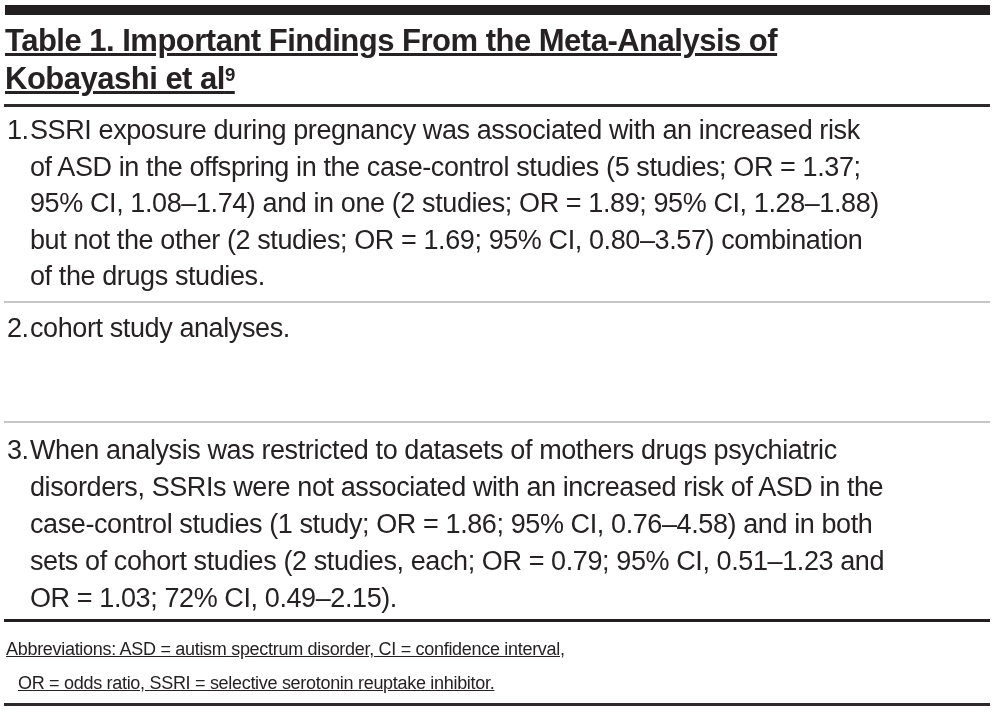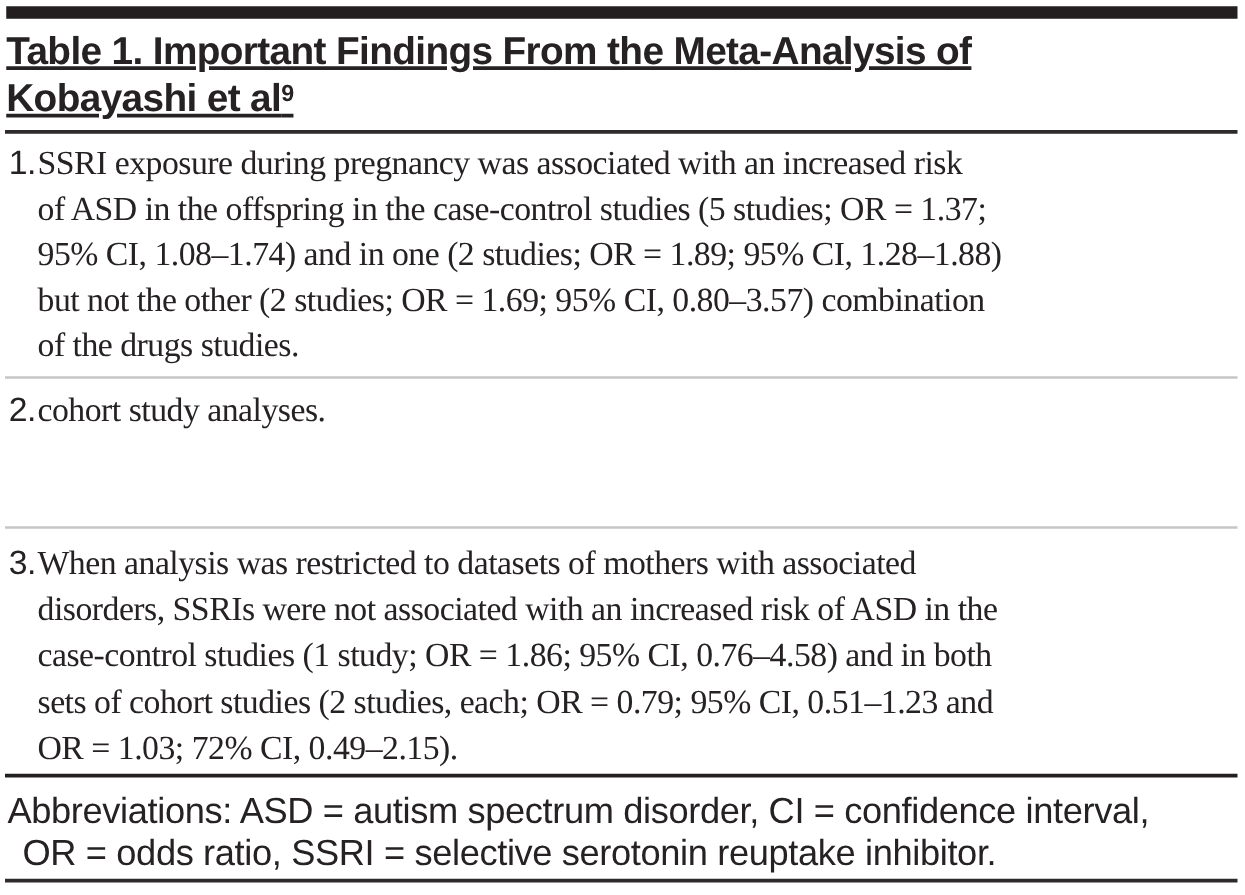--- a/index.html
+++ b/index.html
@@ -67,35 +67,35 @@
   .finding-1 { top: 112px; line-height: 36.5px; }
   .finding-2 { top: 310px; line-height: 37px; }
   .finding-3 { top: 432px; line-height: 37px; }
   .finding .num {
     position: absolute;
     left: 0;
     top: 0;
   }
   .finding .lines {
     margin-left: 23px;
-    font-family: Liberation Serif, serif;
   }
   .line {
     white-space: nowrap;
   }
 
   
   .footnote {
     position: absolute;
     left: 6px;
     right: 4px;
     top: 632px;
-    font-size: 29px;
+    font-size: 18px;
     line-height: 34px;
     letter-spacing: -0.3px;
+    text-decoration: underline;
   }
   .footnote .fn-line-2 {
     padding-left: 12px;
   }
 </style>
 </head>
 <body>
 
 <div class="page">
 
@@ -126,21 +126,21 @@
     <div class="lines">
       <div class="line">cohort study analyses.</div>
     </div>
   </div>
 
   <div class="rule rule-sep-2"></div>
 
   <div class="finding finding-3">
     <span class="num">3.</span>
     <div class="lines">
-      <div class="line">When analysis was restricted to datasets of mothers with associated</div>
+      <div class="line">When analysis was restricted to datasets of mothers drugs psychiatric</div>
       <div class="line">disorders, SSRIs were not associated with an increased risk of ASD in the</div>
       <div class="line">case-control studies (1 study; OR = 1.86; 95% CI, 0.76–4.58) and in both</div>
       <div class="line">sets of cohort studies (2 studies, each; OR = 0.79; 95% CI, 0.51–1.23 and</div>
       <div class="line">OR = 1.03; 72% CI, 0.49–2.15).</div>
     </div>
   </div>
 
   <div class="rule rule-footnote"></div>
 
   <div class="footnote">

